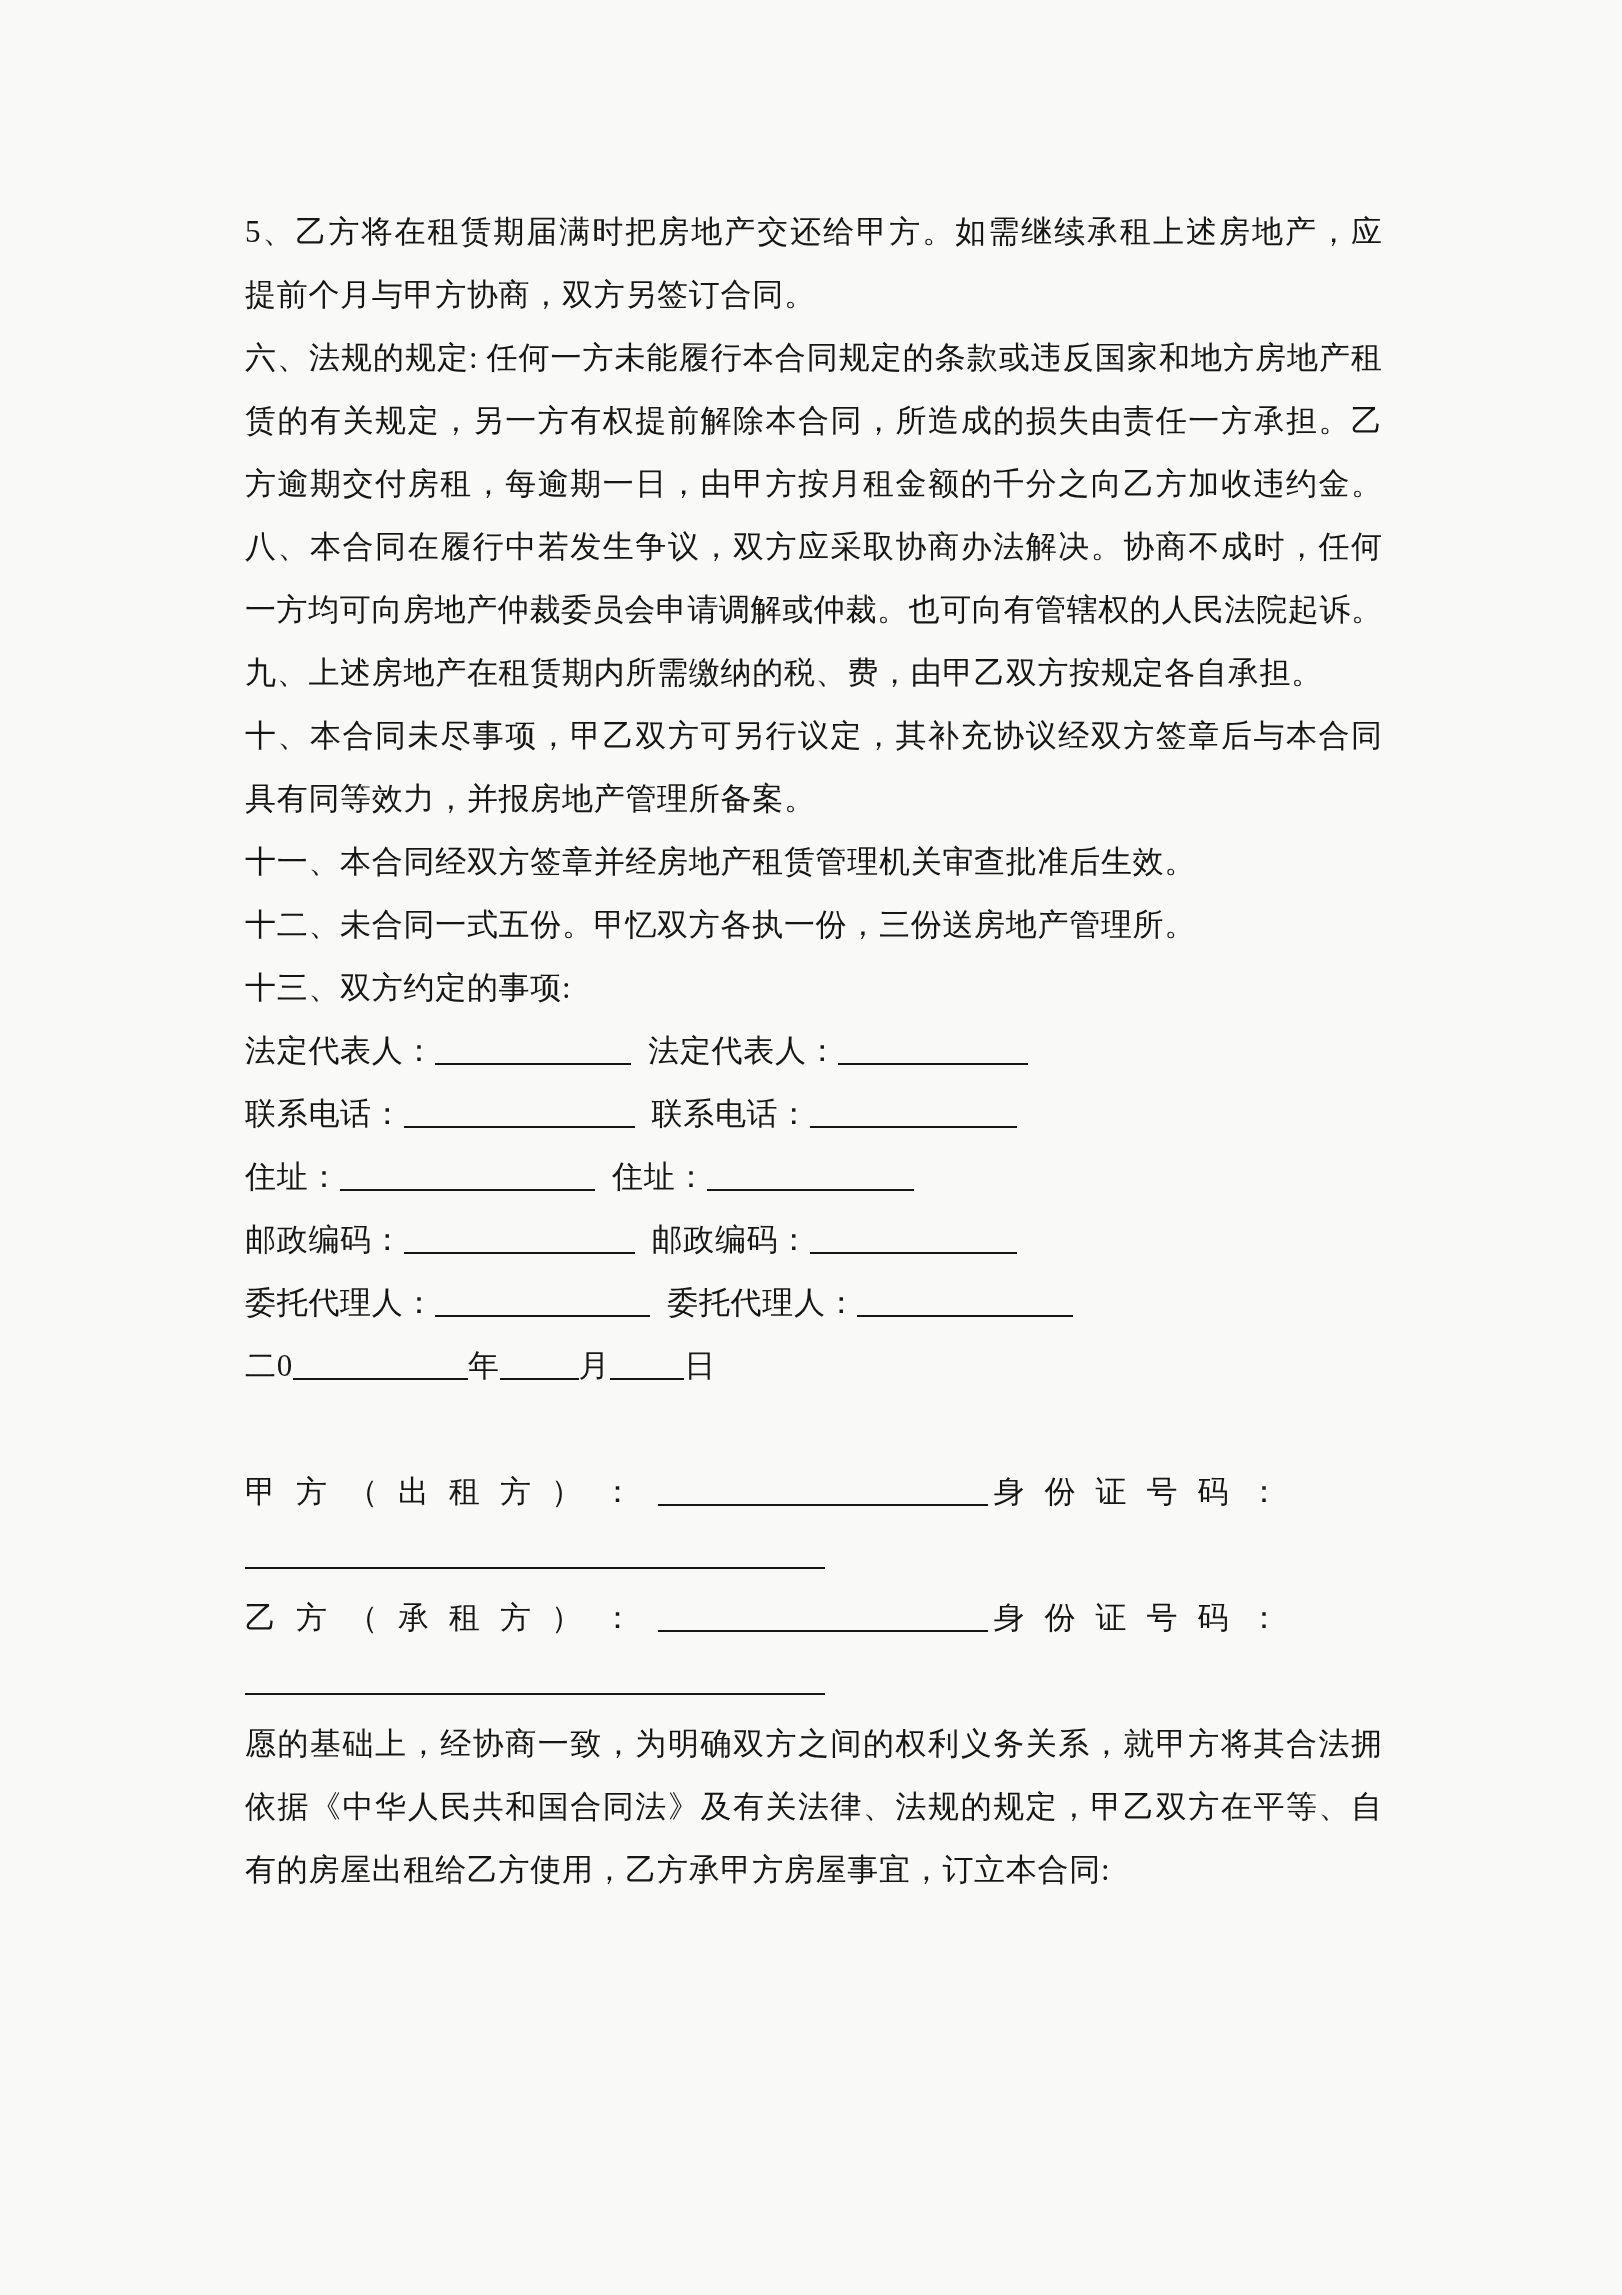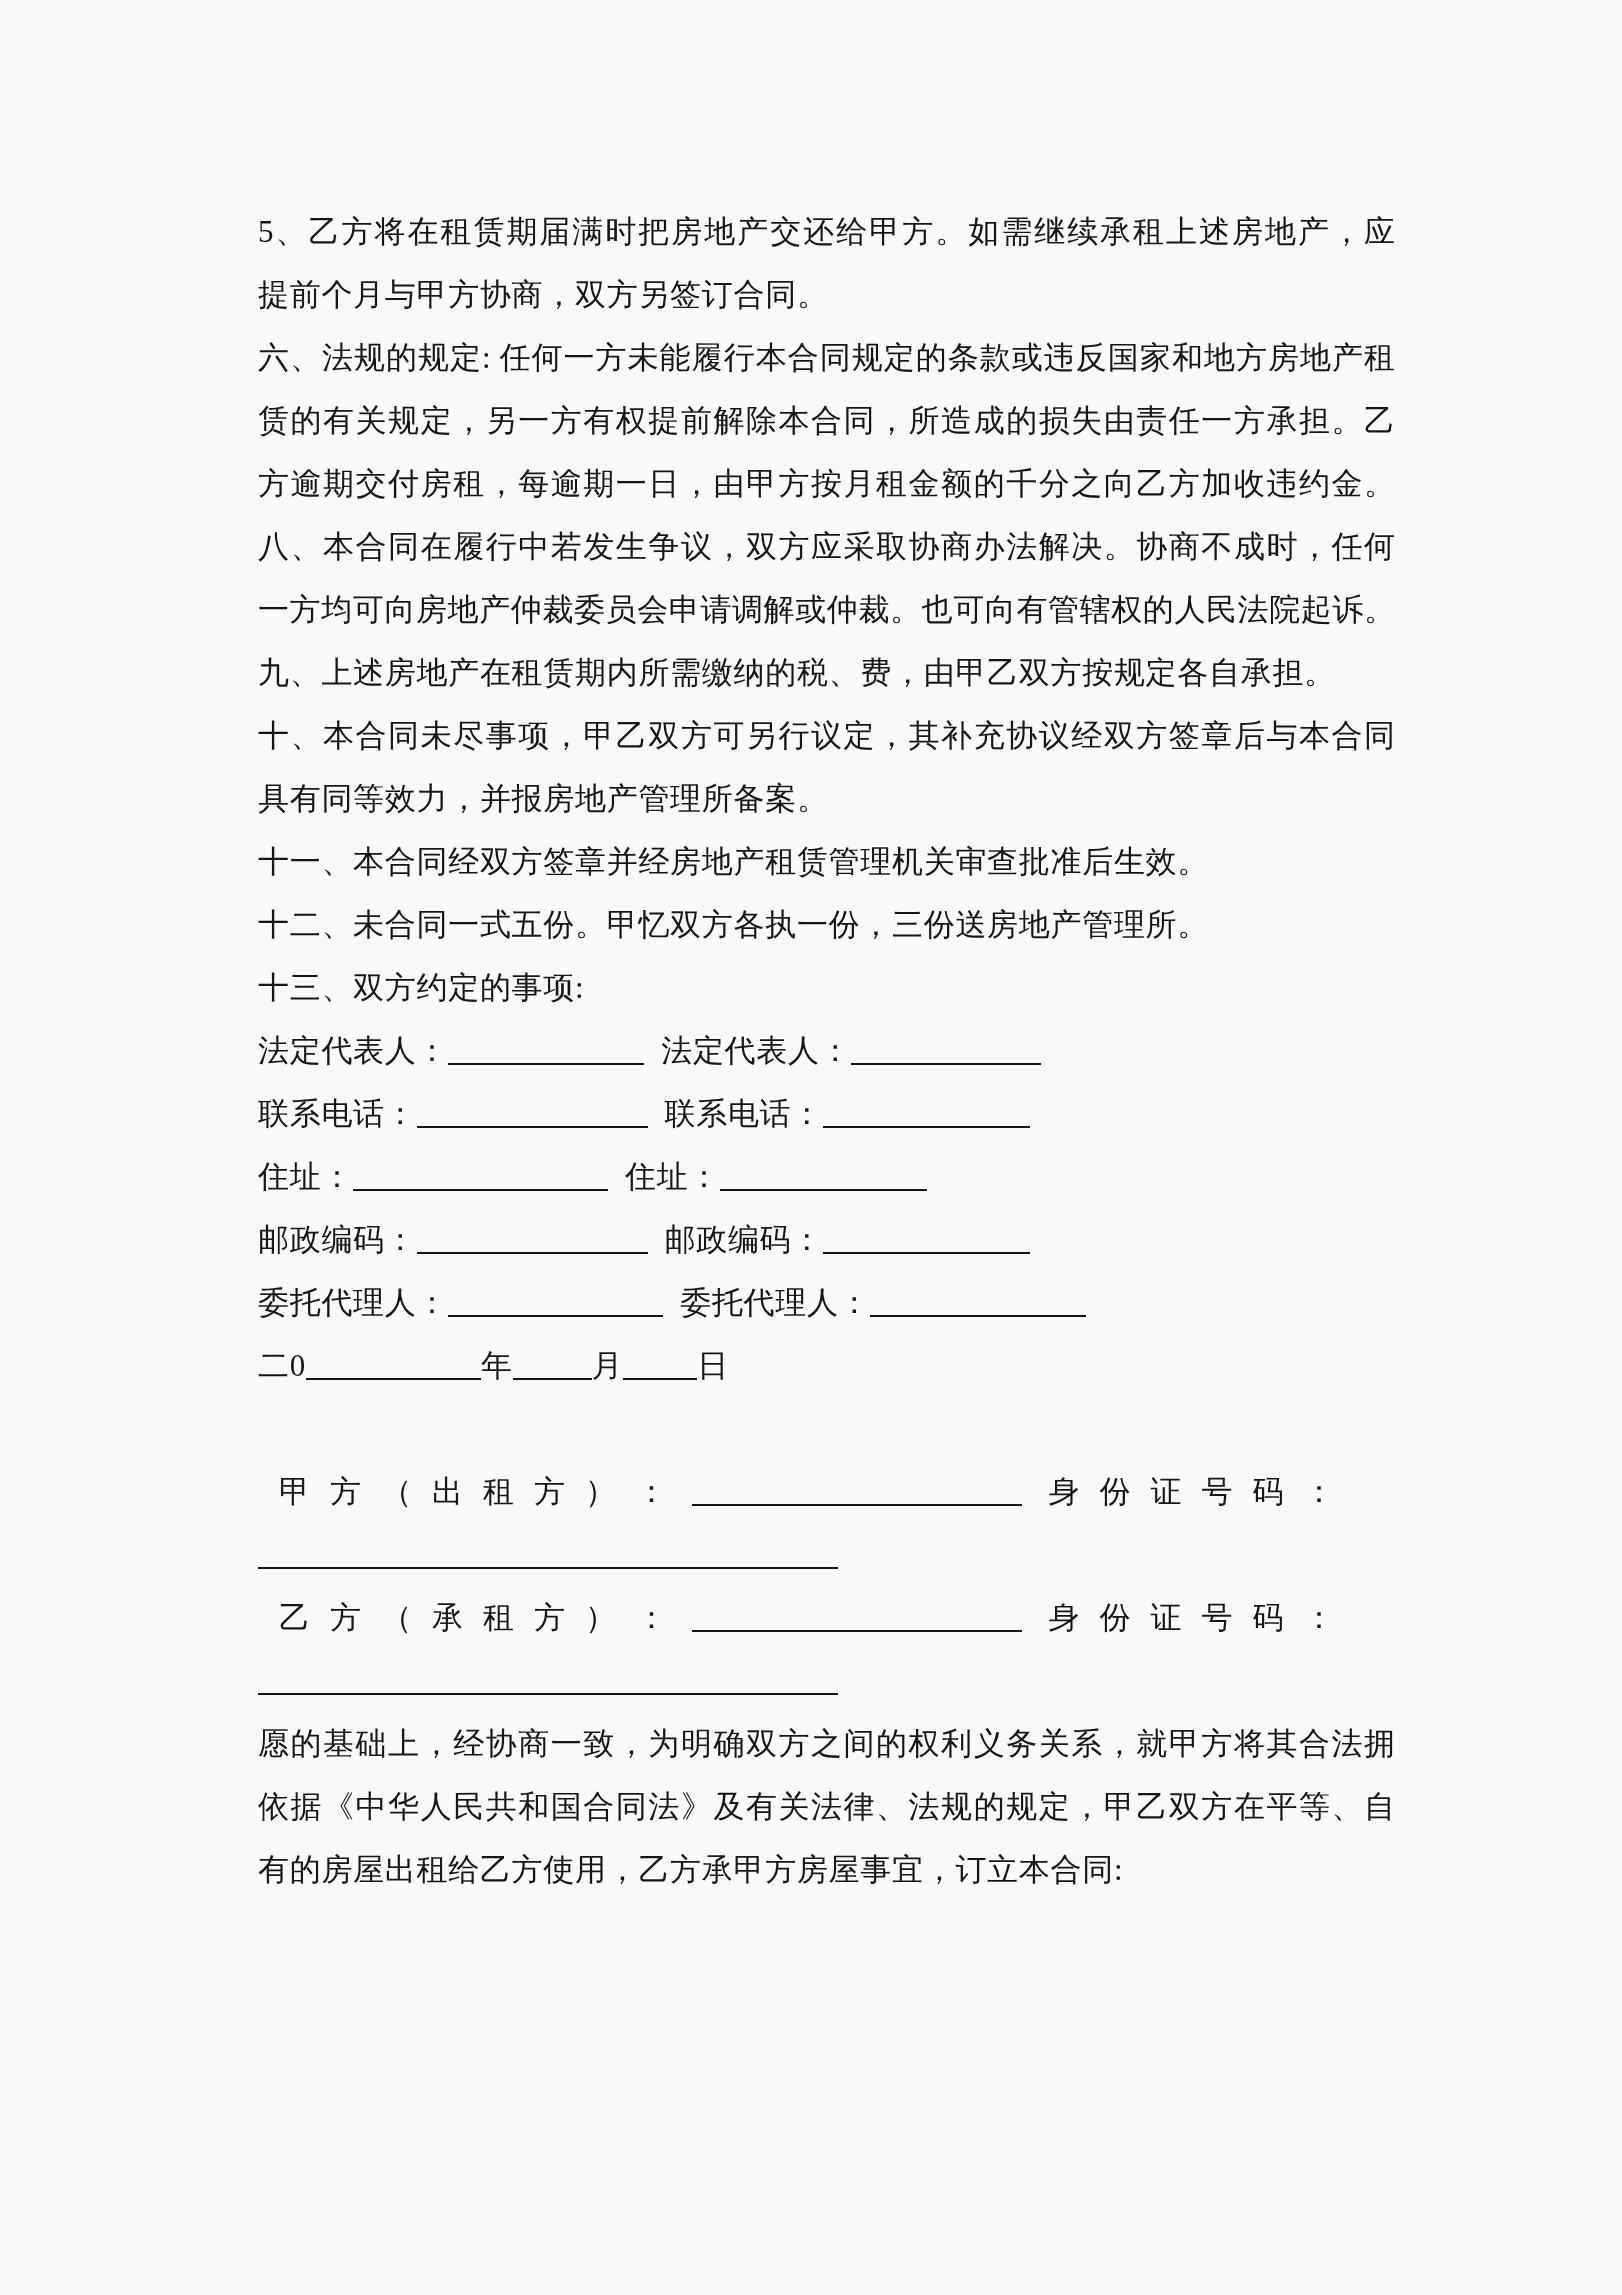--- a/index.html
+++ b/index.html
@@ -6,21 +6,21 @@
   body{
     width:1623px;height:2295px;
     background:#f9f9f7;
     font-family:"Liberation Serif","DejaVu Serif",serif;
     color:#161616;
     position:relative;
     overflow:hidden;
   }
   .doc{
     position:absolute;
-    left:258px; top:200px;
+    left:245px; top:200px;
     width:1137px;
   }
   .ln{
     height:63px;
     line-height:63px;
     font-size:31px;
     white-space:nowrap;
     letter-spacing:0.7px;
   }
   .fill{
@@ -39,21 +39,21 @@
   }
   .w268{width:175px}.w120{width:79px}.w113{width:74px}
   .w300{width:196px}.w290{width:190px}
   .w390{width:255px}.w316{width:207px}
   .w353{width:231px}
   .w328{width:215px}.w330{width:216px}
   .w505{width:330px}
   .w886{width:580px}
   .lab2{margin-left:17px;}
   
-  .party .pt{letter-spacing:20px;margin-left:21px;}
+  .party .pt{letter-spacing:20px;}
   .party .bl{margin-left:5.2px;margin-right:5.2px;}
 </style>
 </head>
 <body>
 
 <div class="doc">
 
   <div class="ln fill">5、乙方将在租赁期届满时把房地产交还给甲方。如需继续承租上述房地产，应</div>
   <div class="ln">提前个月与甲方协商，双方另签订合同。</div>
   <div class="ln fill">六、法规的规定: 任何一方未能履行本合同规定的条款或违反国家和地方房地产租</div>

